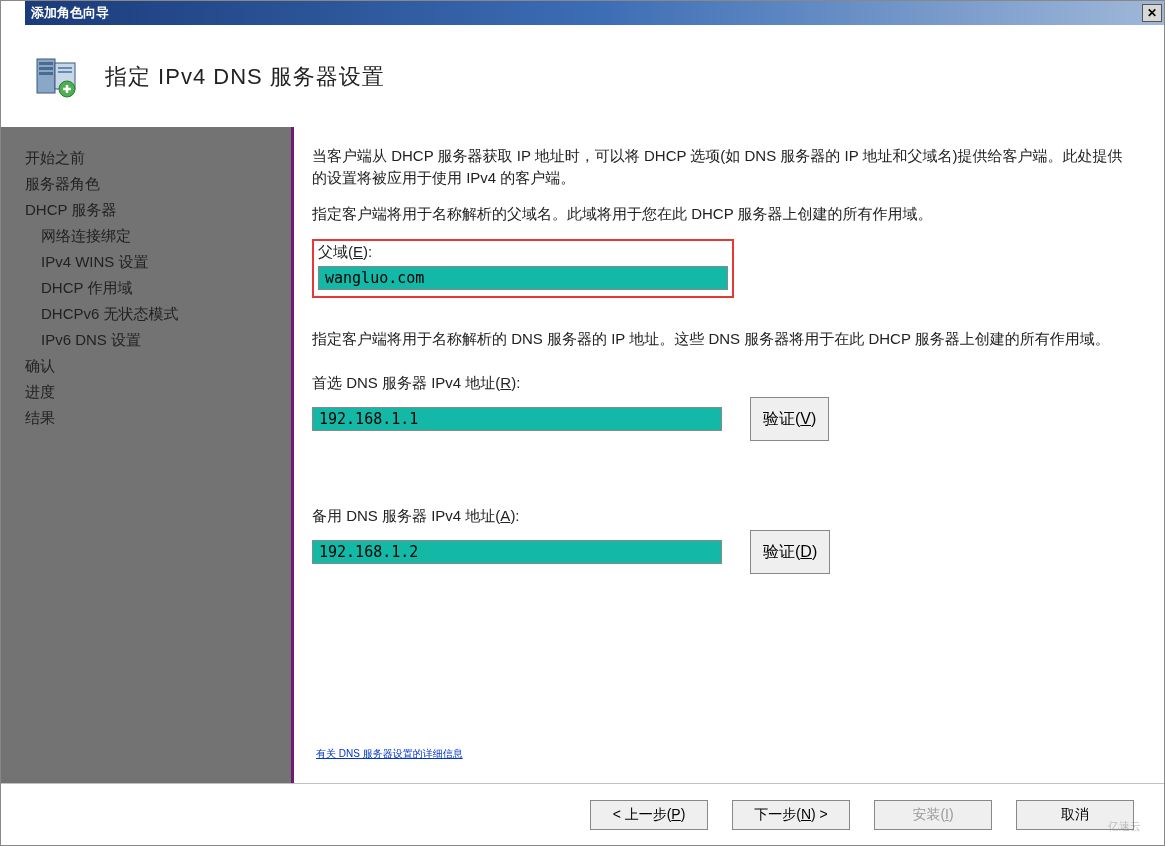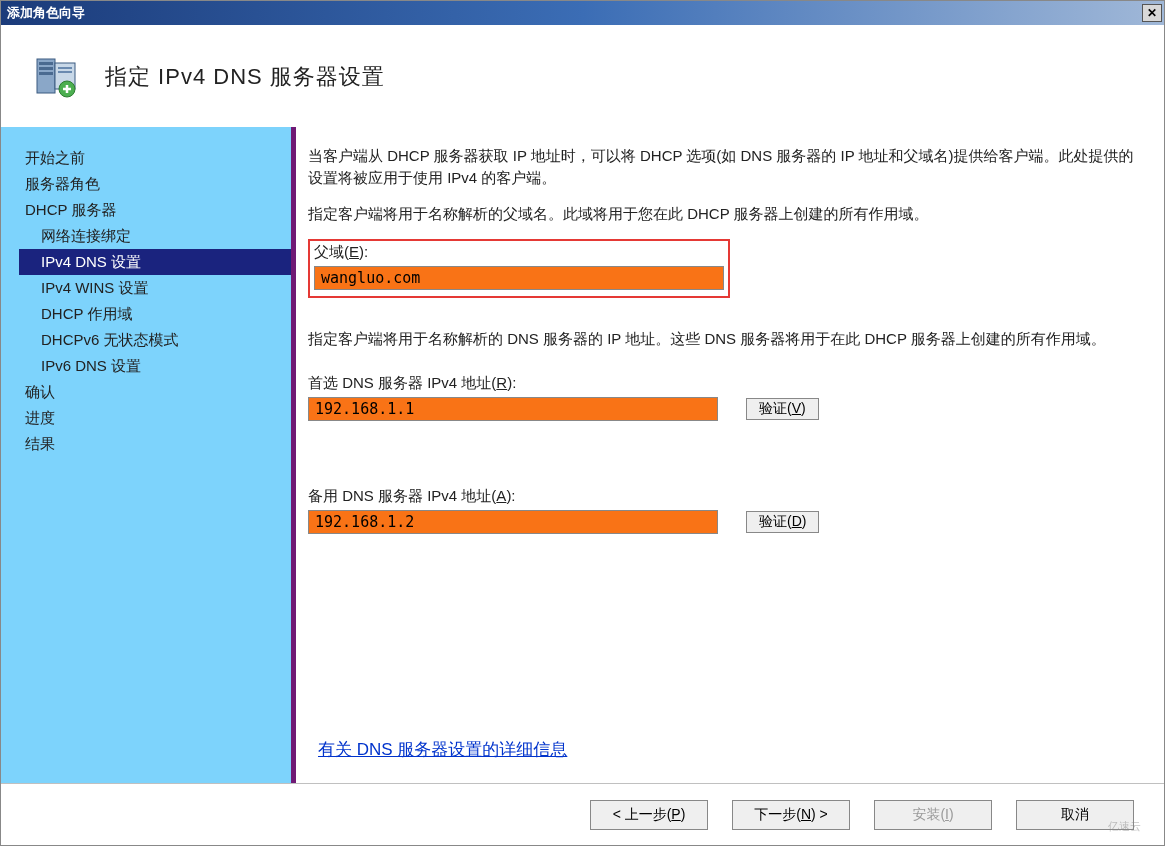--- a/index.html
+++ b/index.html
@@ -1,36 +1,36 @@
 <!DOCTYPE html>
 <html><head>
   <meta charset="utf-8">
   <style>
     * { margin: 0; padding: 0; box-sizing: border-box; }
     body { font-family: "Microsoft YaHei", SimSun, Arial, sans-serif; font-size: 14px; background: #fff; width: 1165px; height: 846px; overflow: hidden; }
     .window { width: 1165px; height: 846px; display: flex; flex-direction: column; border: 1px solid #888; }
-    .titlebar { height: 24px; background: linear-gradient(to right, #1b3b7a, #3b6db5, #a0b8d8); color: #fff; display: flex; align-items: center; justify-content: space-between; padding: 0 2px 0 6px; font-size: 13px; font-weight: bold; }
+    .titlebar { height: 24px; background: linear-gradient(to right, #1b3b7a, #3b6db5, #a0b8d8); color: #fff; display: flex; align-items: center; justify-content: space-between; padding: 0 2px 0 6px; font-size: 13px; font-weight: bold; margin-left: 24px; }
     .close-btn { width: 20px; height: 18px; background: #d8d8d8; border: 1px solid #555; color: #000; display: flex; align-items: center; justify-content: center; font-size: 12px; font-weight: bold; font-family: Arial; cursor: pointer; }
     .header { display: flex; align-items: center; padding: 28px 41px 26px 32px; border-bottom: none; }
     .header-icon { width: 48px; height: 48px; margin-right: 24px; position: relative; }
     .header-title { font-size: 22px; color: #222; letter-spacing: 1px; }
     .body { flex: 1; display: flex; min-height: 0; }
-    .sidebar { width: 290px; background: #7dd3fc; padding: 18px 0 0 18px; font-size: 15px; color: #222; }
+    .sidebar { width: 290px; background: #737373; padding: 18px 0 0 18px; font-size: 15px; color: #222; }
     .sidebar-item { padding: 2px 6px; line-height: 22px; cursor: pointer; white-space: nowrap; }
     .sidebar-item.indent { padding-left: 22px; }
     .sidebar-item.selected { background: #1a237e; color: #fff; }
-    .content { flex: 1; padding: 18px 30px 0 12px; border-left: 5px solid #701a75; font-size: 15px; color: #222; position: relative; }
+    .content { flex: 1; padding: 18px 30px 0 18px; border-left: 3px solid #701a75; font-size: 15px; color: #222; position: relative; }
     .content p { line-height: 22px; margin-bottom: 14px; }
     .field-group { margin-bottom: 24px; margin-top: 24px; }
     .field-label { margin-bottom: 4px; display: block; }
-    .text-input { width: 410px; height: 24px; border: 1px solid #888; padding: 2px 6px; font-family: SimSun, monospace; font-size: 15px; background: #f97316; }
+    .text-input { width: 410px; height: 24px; border: 1px solid #888; padding: 2px 6px; font-family: SimSun, monospace; font-size: 15px; background: #14b8a6; }
     .highlight-box { border: 2px solid #e53935; padding: 2px 4px 6px 4px; margin-bottom: 30px; display: inline-block; }
     .input-row { display: flex; align-items: center; gap: 28px; }
-    .verify-btn { height: 22px; padding: 0 12px; background: #efefef; border: 1px solid #888; font-size: 14px; cursor: pointer; font-family: inherit; text-align: center; }
-    .link { color: #0033cc; text-decoration: underline; cursor: pointer; position: absolute; bottom: 22px; left: 22px; font-size: 17px; }
+    .verify-btn { height: 44px; padding: 0 12px; background: #efefef; border: 1px solid #888; font-size: 16px; cursor: pointer; font-family: inherit; text-align: center; }
+    .link { color: #0033cc; text-decoration: underline; cursor: pointer; position: absolute; bottom: 22px; left: 22px; font-size: 10px; }
     .footer { height: 62px; border-top: 1px solid #c0c0c0; display: flex; align-items: center; justify-content: flex-end; padding: 0 30px; gap: 24px; }
     .footer-btn { width: 118px; height: 30px; background: #efefef; border: 1px solid #888; font-size: 14px; cursor: pointer; font-family: inherit; }
     .footer-btn:disabled { color: #9a9a9a; }
     .watermark { position: absolute; right: 24px; bottom: 12px; opacity: 0.5; font-size: 11px; color: #888; }
     u { text-decoration: underline; }
   </style>
 </head>
 <body>
 
 <div class="window">
@@ -57,21 +57,20 @@
     </div>
     <div class="header-title">指定 IPv4 DNS 服务器设置</div>
   </div>
 
   <div class="body">
     <div class="sidebar">
       <div class="sidebar-item">开始之前</div>
       <div class="sidebar-item">服务器角色</div>
       <div class="sidebar-item">DHCP 服务器</div>
       <div class="sidebar-item indent">网络连接绑定</div>
-      <div class="sidebar-item indent selected">IPv4 DNS 设置</div>
       <div class="sidebar-item indent">IPv4 WINS 设置</div>
       <div class="sidebar-item indent">DHCP 作用域</div>
       <div class="sidebar-item indent">DHCPv6 无状态模式</div>
       <div class="sidebar-item indent">IPv6 DNS 设置</div>
       <div class="sidebar-item">确认</div>
       <div class="sidebar-item">进度</div>
       <div class="sidebar-item">结果</div>
     </div>
 
     <div class="content">

